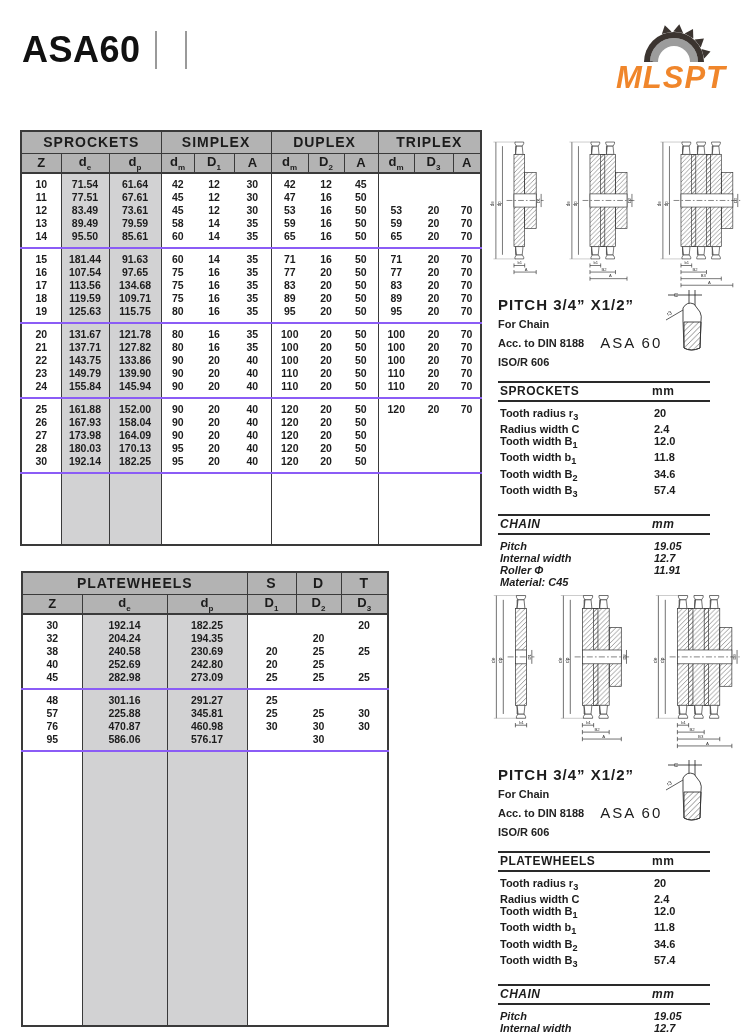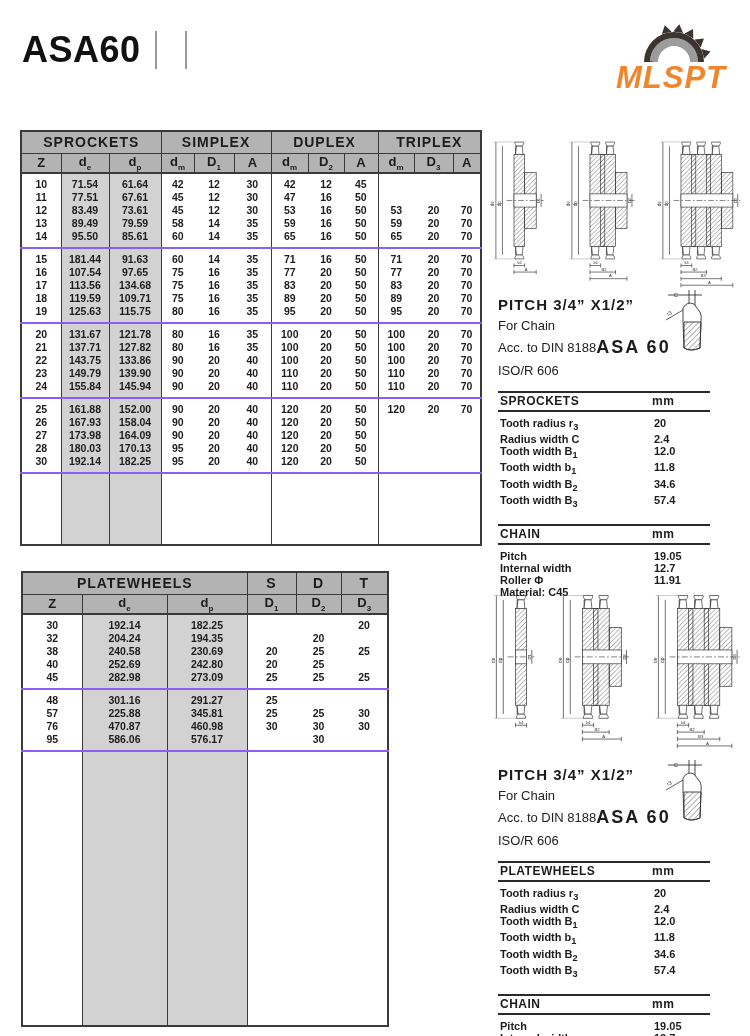--- a/index.html
+++ b/index.html
@@ -37,26 +37,26 @@
 
   
   .dwg-row { position:absolute; display:flex; justify-content:space-between;
              align-items:flex-start; }
   #drawings-top { left:486px; top:133px; width:258px; height:160px; }
   #drawings-bottom { left:486px; top:586px; width:258px; height:168px; }
   .panel { position:absolute; left:498px; width:212px; }
   #panel-top { top:296px; }
   #panel-bottom { top:766px; }
   .pitch-title { font-size:15px; font-weight:bold; letter-spacing:1px; }
-  .p-line { font-size:13px; font-weight:normal; margin-top:5px; color:#222; }
+  .p-line { font-size:11px; font-weight:bold; margin-top:5px; color:#222; }
   .acc-row { display:flex; align-items:center; margin-top:4px; }
-  .acc-row .model2 { font-size:18px; font-weight:bold; letter-spacing:2px; }
+  .acc-row .model2 { font-size:15px; font-weight:normal; margin-left:16px; letter-spacing:2px; }
   .tooth-wrap { position:absolute; right:-10px; top:-8px; width:64px; height:70px; }
   .spec-block { margin-top:13px; }
-  .chain-block { margin-top:14px; }
+  .chain-block { margin-top:14px;font-style:italic; }
   .spec-head { display:flex; border-top:2px solid #2a2a2a; border-bottom:2px solid #2a2a2a;
                font-size:12px; font-weight:bold; padding:1px 2px 2px 2px; letter-spacing:0.5px;
                margin-bottom:5px; }
   .spec-head .t { flex:1; }
   .spec-head .u { width:56px; }
   .spec-row { display:flex; font-size:11px; font-weight:bold; line-height:12px; padding-left:2px; }
   .spec-row .lbl { flex:1; }
   .spec-row .val { width:56px; }
   svg text { font-family:"Liberation Sans", sans-serif; }
 </style>

